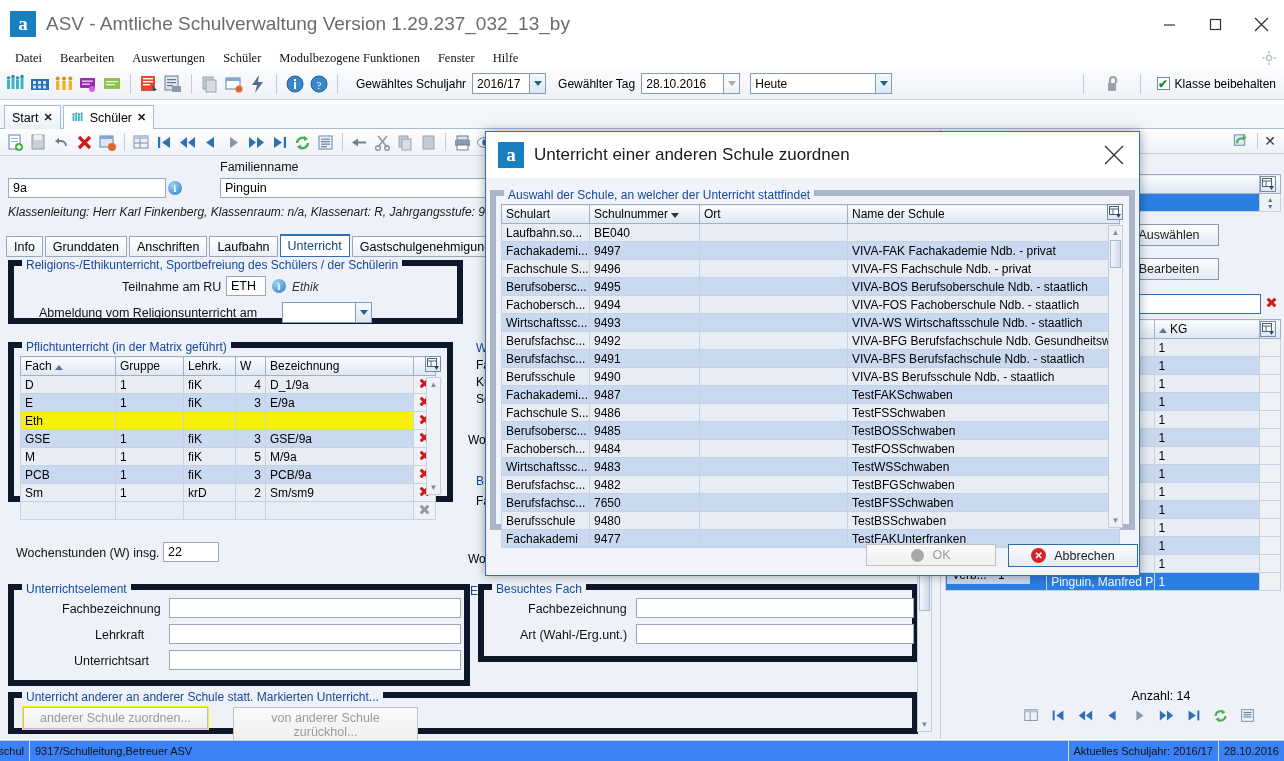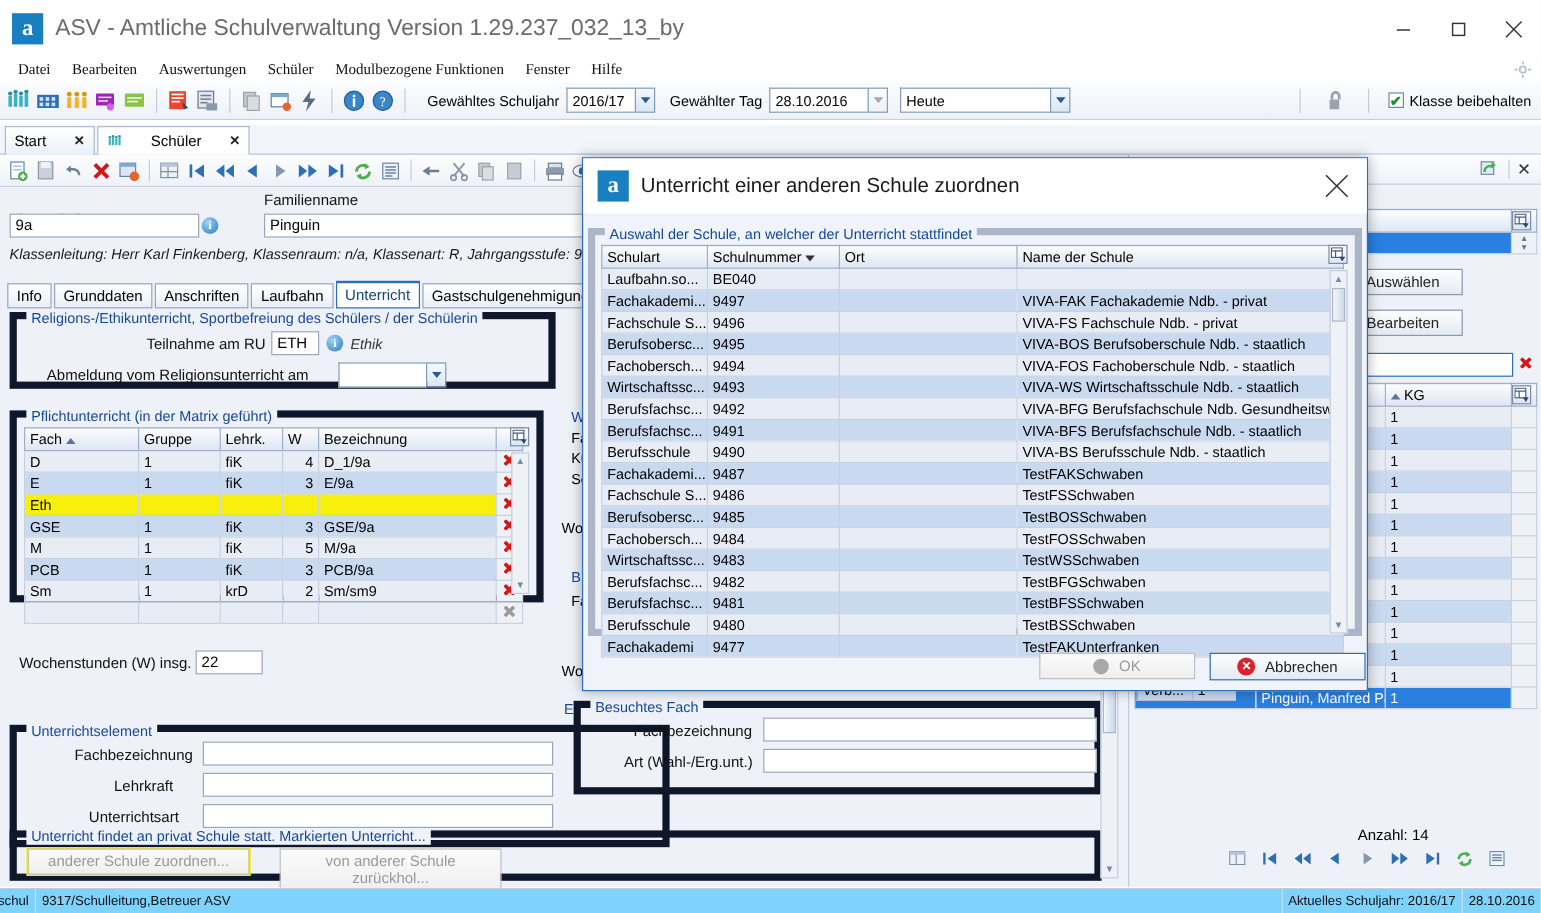--- a/index.html
+++ b/index.html
@@ -66,21 +66,21 @@
   .chkbox{ width:13px;height:13px;border:1px solid #6f8aa8;background:#fff;display:flex;align-items:center;justify-content:center;}
   .chkbox span{ color:#1d8a2c;font-size:12px;line-height:1;font-weight:bold; }
 
   
   .tabstrip{
     position:absolute;left:0;top:104px;width:1284px;height:25px;
     background:#f2f5fa; border-bottom:1px solid #a9bcd4;
     display:flex;align-items:flex-end; padding-left:4px;
   }
   .tab{
-    height:24px;display:flex;align-items:center;gap:23px;
+    height:24px;display:flex;align-items:center;gap:5px;
     padding:0 7px; border:1px solid #a9bcd4; border-bottom:none;
     background:linear-gradient(#ffffff,#eaf0f8);
     margin-right:2px; font-size:12.5px; position:relative; top:1px;
   }
   .tab.active{ background:#ffffff; }
   .tab .x{ font-size:11px; font-weight:bold; color:#222; }
 
   
   .rectoolbar{
     position:absolute;left:0;top:129px;width:1284px;height:27px;
@@ -192,21 +192,21 @@
   }
   .modal-title{
     height:46px;background:#fff;display:flex;align-items:center;padding-left:12px;position:relative;
   }
   .modal-title .t{ font-size:17px;color:#1a1a1a;margin-left:10px; }
   .modal-close{ position:absolute;right:14px;top:12px;width:22px;height:22px; }
 
   
   .statusbar{
     position:absolute;left:0;bottom:0;width:1284px;height:21px;
-    background:#7dd3fc;border-top:1px solid #c3ccdd;
+    background:#3b82f6;border-top:1px solid #c3ccdd;
     display:flex;align-items:center;font-size:11px;color:#111;
   }
   .sb-cell{ padding:0 5px;height:21px;display:flex;align-items:center;border-right:1px solid #d6dce6;}
 </style>
 </head>
 <body>
 
 <div class="app">
 
   <div class="titlebar">
@@ -682,40 +682,40 @@
       <div class="vscroll" style="position:absolute;right:6px;top:29px;width:15px;height:118px">
         <div class="vs-btn">▲</div>
         <div style="flex:1"></div>
         <div class="vs-btn">▼</div>
       </div>
     </div>
 
     <div style="position:absolute;left:16px;top:390px" class="lbl">Wochenstunden (W) insg.</div>
     <input class="fld" style="position: absolute; left: 163px; top: 386px; width: 56px; text-align: left;" value="22">
 
-    <div class="group" style="left:8px;top:448px;width:550px;height:102px">
+    <div class="group" style="left:8px;top:428px;width:462px;height:102px">
       <div class="gt">Unterrichtselement</div>
       <div style="position:absolute;left:48px;top:12px" class="lbl">Fachbezeichnung</div>
       <input class="fld" style="position: absolute; left: 155px; top: 8px; width: 292px;" value="">
       <div style="position:absolute;left:81px;top:38px" class="lbl">Lehrkraft</div>
       <input class="fld" style="position: absolute; left: 155px; top: 34px; width: 292px;" value="">
       <div style="position:absolute;left:60px;top:64px" class="lbl">Unterrichtsart</div>
       <input class="fld" style="position: absolute; left: 155px; top: 60px; width: 292px;" value="">
     </div>
 
     <div class="group" style="left:478px;top:428px;width:440px;height:78px">
       <div class="gt">Besuchtes Fach</div>
       <div style="position:absolute;left:44px;top:12px" class="lbl">Fachbezeichnung</div>
       <input class="fld" style="position: absolute; left: 152px; top: 8px; width: 278px;" value="">
       <div style="position:absolute;left:36px;top:38px" class="lbl">Art (Wahl-/Erg.unt.)</div>
       <input class="fld" style="position: absolute; left: 152px; top: 34px; width: 278px;" value="">
     </div>
 
     <div class="group" style="left:8px;top:536px;width:910px;height:42px">
-      <div class="gt">Unterricht findet an privat Schule statt. Markierten Unterricht...</div>
+      <div class="gt">Unterricht anderer an anderer Schule statt. Markierten Unterricht...</div>
       <div class="hl" style="position:absolute;left:8px;top:8px;padding:1px">
         <button class="btn disabled" style="width:185px">anderer Schule zuordnen...</button>
       </div>
       <button class="btn disabled" style="position:absolute;left:219px;top:9px;width:185px">von anderer Schule zurückhol...</button>
     </div>
 
     <div style="position:absolute;left:476px;top:185px;font-size:12px;color:#15489c">W</div>
     <div style="position:absolute;left:476px;top:202px;font-size:12px">Fa</div>
     <div style="position:absolute;left:476px;top:219px;font-size:12px">Ku</div>
     <div style="position:absolute;left:476px;top:236px;font-size:12px">So</div>
@@ -1093,21 +1093,21 @@
                 <td>TestWSSchwaben</td>
               </tr>
               <tr class="odd">
                 <td>Berufsfachsc...</td>
                 <td>9482</td>
                 <td></td>
                 <td>TestBFGSchwaben</td>
               </tr>
               <tr class="even">
                 <td>Berufsfachsc...</td>
-                <td>9481</td>
+                <td>7650</td>
                 <td></td>
                 <td>TestBFSSchwaben</td>
               </tr>
               <tr class="odd">
                 <td>Berufsschule</td>
                 <td>9480</td>
                 <td></td>
                 <td>TestBSSchwaben</td>
               </tr>
               <tr class="even">

